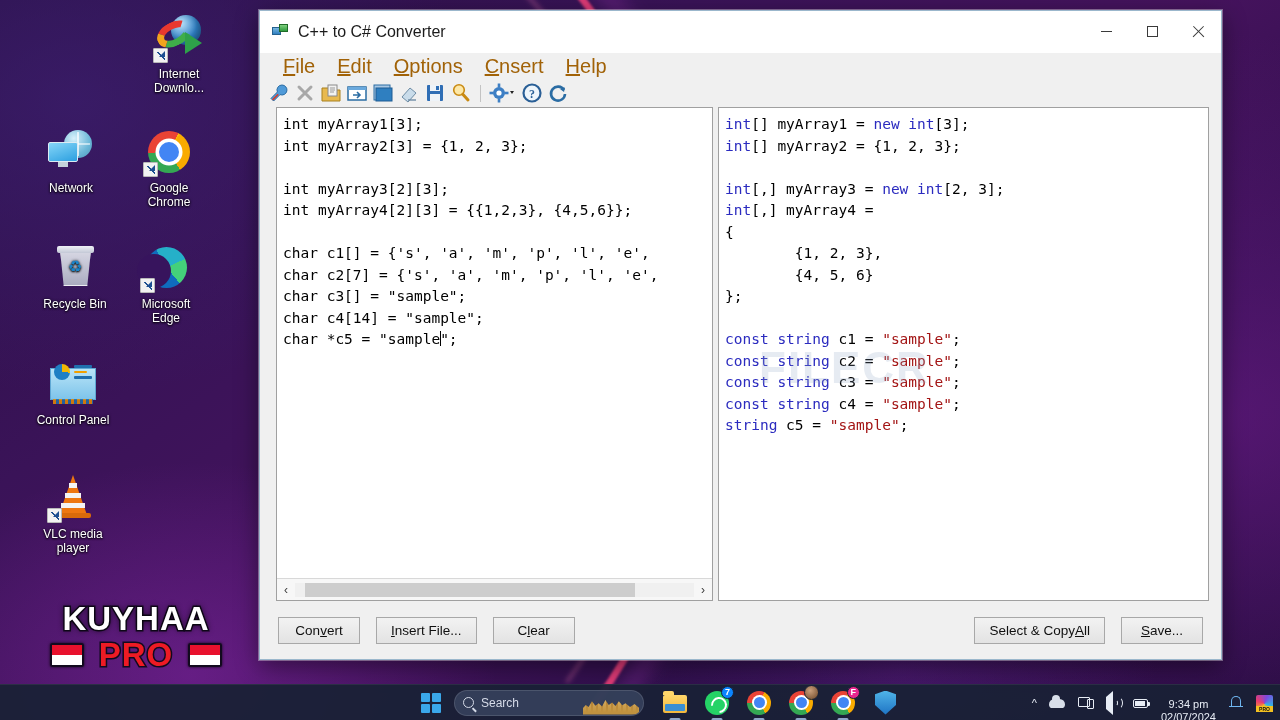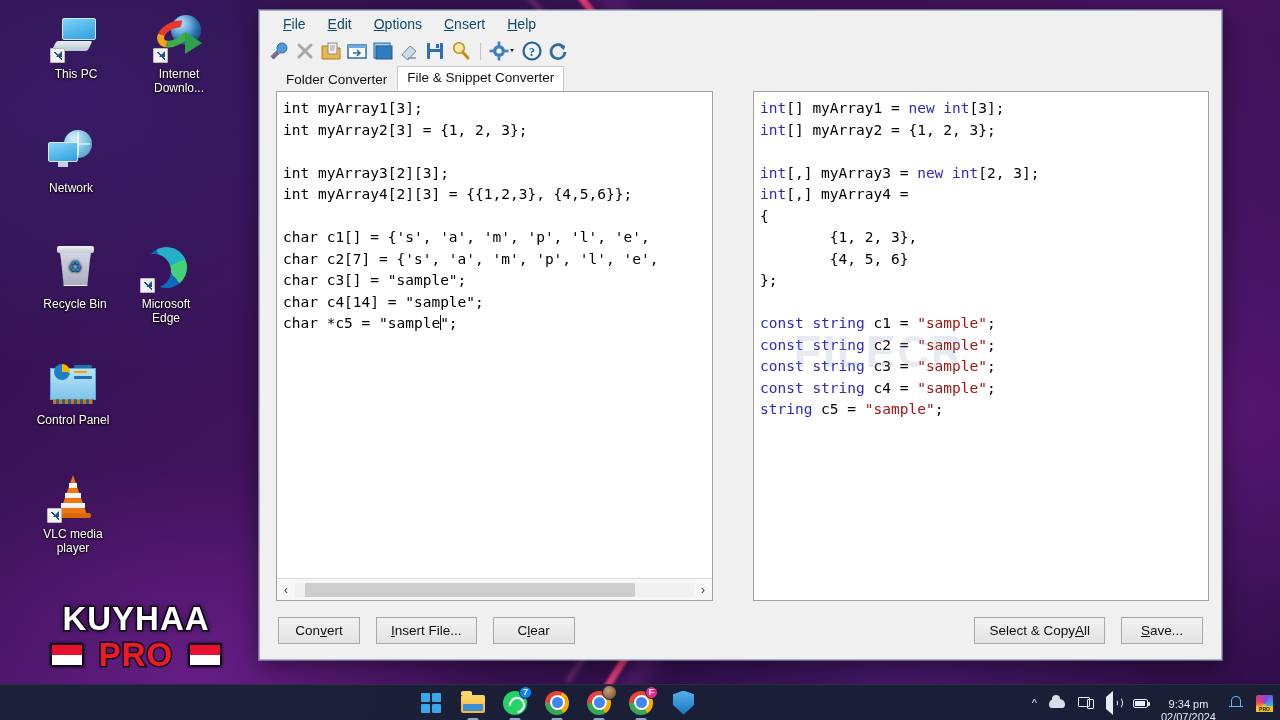--- a/index.html
+++ b/index.html
@@ -327,21 +327,21 @@
   }
   .wbtn .cls::before { transform: rotate(45deg); }
   .wbtn .cls::after  { transform: rotate(-45deg); }
 
   
   .menubar {
     height: 26px; display: flex; align-items: center;
     padding-left: 14px; gap: 4px; background: #f0f0f0; flex: none;
   }
   .menubar .mi {
-    padding: 3px 9px; font-size: 14px; color: #0c4a6e;
+    padding: 3px 9px; font-size: 20px; color: #a16207;
   }
   .menubar .mi u { text-decoration: underline; }
 
   
   .toolbar {
     height: 28px; display: flex; align-items: center;
     padding-left: 8px; gap: 4px; background: #f0f0f0; flex: none;
   }
   .tb { width: 22px; height: 22px; position: relative; flex: none; }
   .tbsep { width: 1px; height: 17px; background: #c3c3c3; margin: 0 4px; flex: none; }
@@ -368,21 +368,21 @@
     padding: 0 12px 0 16px; min-height: 0;
   }
   .pane {
     background: #fff;
     border: 1px solid #a0a0a0;
     position: relative;
     overflow: hidden;
     display: flex; flex-direction: column;
   }
   .pane.left { width: 437px; flex: none; }
-  .pane.right { flex: 1; margin-left: 35px; }
+  .pane.right { flex: 1; }
   .code {
     flex: 1;
     font-family: "DejaVu Sans Mono", "Liberation Mono", monospace;
     font-size: 14.5px;
     line-height: 21.5px;
     padding: 6px 0 0 6px;
     white-space: pre;
     overflow: hidden;
     color: #000;
   }
@@ -604,48 +604,47 @@
 </head>
 <body>
 
 <div id="desktop">
   <div class="swoosh s2"></div>
   <div class="swoosh s1"></div>
   <div class="swoosh s3"></div>
   <div class="glow-bottom"></div>
   <div class="glow-mid"></div>
 
-  <div class="dicon" style="left:28px;  top:14px;">
-    <div class="art ico-thispc">
-      <div class="mon"></div>
-        <div class="kb"></div>
-      <div class="shortcut-arrow"></div>
-    </div>
-    <span class="lbl">This PC</span>
-  </div>
 
   <div class="dicon" style="left:131px; top:14px;">
     <div class="art ico-idm">
       <div class="globe"></div>
         <div class="ring"></div>
         <div class="arr"></div>
       <div class="shortcut-arrow"></div>
     </div>
     <span class="lbl">Internet<br>Downlo...</span>
   </div>
 
   <div class="dicon" style="left:23px;  top:128px;">
     <div class="art ico-net">
       <div class="globe"></div>
         <div class="mon"></div>
         <div class="stand"></div>
     </div>
     <span class="lbl">Network</span>
   </div>
 
+  <div class="dicon" style="left:121px; top:128px;">
+    <div class="art ico-chrome">
+      <div class="c"></div>
+      <div class="shortcut-arrow"></div>
+    </div>
+    <span class="lbl">Google<br>Chrome</span>
+  </div>
 
   <div class="dicon" style="left:27px;  top:244px;">
     <div class="art ico-bin">
       <div class="body"></div>
         <div class="lid"></div>
         <div class="tri">♻</div>
     </div>
     <span class="lbl">Recycle Bin</span>
   </div>
 
@@ -688,20 +687,36 @@
     <div class="k2row">
       <span class="flag"></span>
       <span class="k2">PRO</span>
       <span class="flag"></span>
     </div>
   </div>
 </div>
 
 <div id="app">
 
+  <div class="titlebar">
+    <div class="appicon">
+        <div class="b1"></div>
+        <div class="b2"></div>
+      </div>
+    <div class="ttl">C++ to C# Converter</div>
+    <div class="wbtn">
+        <div class="min"></div>
+      </div>
+    <div class="wbtn">
+        <div class="max"></div>
+      </div>
+    <div class="wbtn close">
+        <div class="cls"></div>
+      </div>
+  </div>
 
   <div class="menubar">
     <div class="mi"><u>F</u><span>ile</span></div>
     <div class="mi"><u>E</u><span>dit</span></div>
     <div class="mi"><u>O</u><span>ptions</span></div>
     <div class="mi"><u>C</u><span>nsert</span></div>
     <div class="mi"><u>H</u><span>elp</span></div>
   </div>
 
   <div class="toolbar">
@@ -788,24 +803,20 @@
     </div>
 
     <div class="tb">
       <svg width="22" height="22" viewBox="0 0 22 22">
         <path d="M17 8A7 7 0 1 0 18 12" fill="none" stroke="#2a6ca3" stroke-width="2.6"></path>
         <path d="M13 7l5-1.5L17 10z" fill="#2a6ca3"></path>
       </svg>
     </div>
   </div>
 
-  <div class="tabstrip">
-    <div class="tab">Folder Converter</div>
-    <div class="tab active">File &amp; Snippet Converter</div>
-  </div>
 
   <div class="panes">
     <div class="pane left">
       <div class="code" id="src"><div><span>int myArray1[3];</span></div><div><span>int myArray2[3] = {1, 2, 3};</span></div><div>&nbsp;</div><div><span>int myArray3[2][3];</span></div><div><span>int myArray4[2][3] = {{1,2,3}, {4,5,6}};</span></div><div>&nbsp;</div><div><span>char c1[] = {'s', 'a', 'm', 'p', 'l', 'e',</span></div><div><span>char c2[7] = {'s', 'a', 'm', 'p', 'l', 'e',</span></div><div><span>char c3[] = "sample";</span></div><div><span>char c4[14] = "sample";</span></div><div><span>char *c5 = "sample</span><span class="caret"></span><span>";</span></div></div>
       <div class="hscroll">
         <div class="hs-arrow">‹</div>
         <div class="hs-track">
           <div class="hs-thumb"></div>
         </div>
         <div class="hs-arrow">›</div>
@@ -852,20 +863,25 @@
 
 <div id="taskbar">
   <div id="tb-center">
     <div class="start-ico">
         <i></i>
         <i></i>
         <i></i>
         <i></i>
       </div>
 
+    <div class="searchbox">
+      <div class="mag"></div>
+      <div class="stxt">Search</div>
+      <div class="city"></div>
+    </div>
 
     <div class="tbapp" style="margin-left:10px">
       <div class="ic-folder"></div>
       <div class="dot"></div>
     </div>
     <div class="tbapp">
       <div class="ic-wa"></div>
       <div class="badge">7</div>
       <div class="dot"></div>
     </div>

